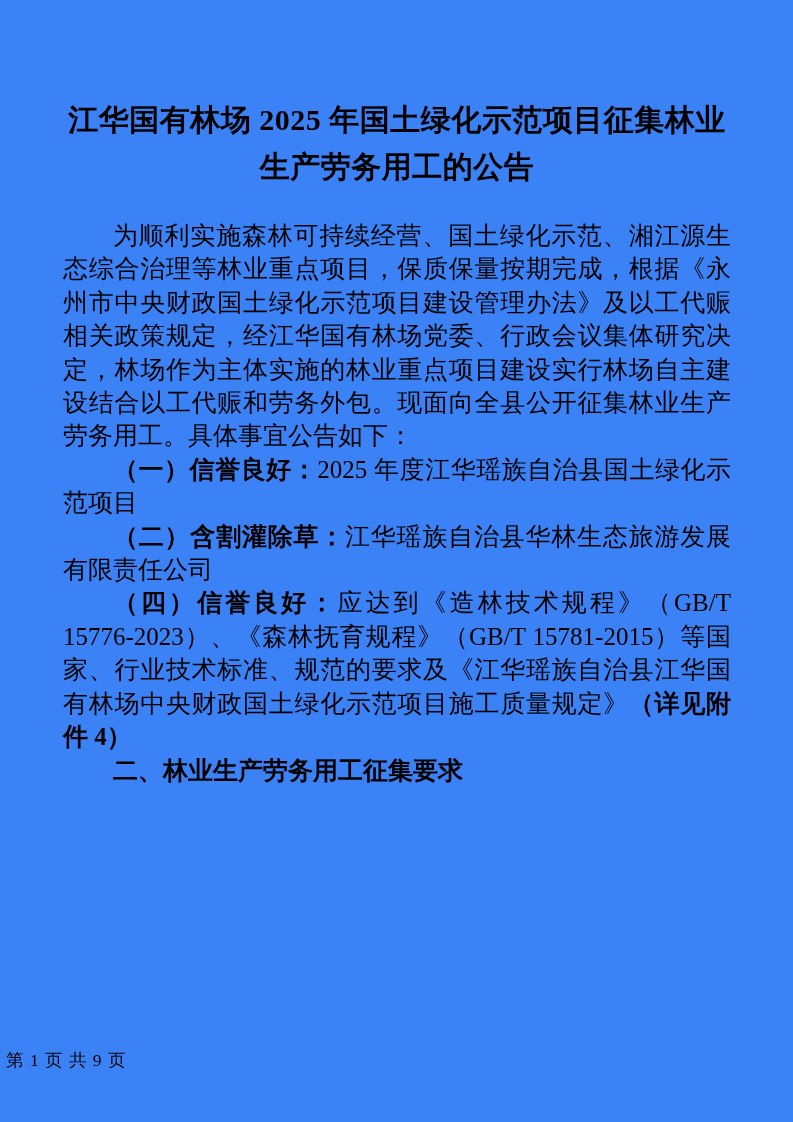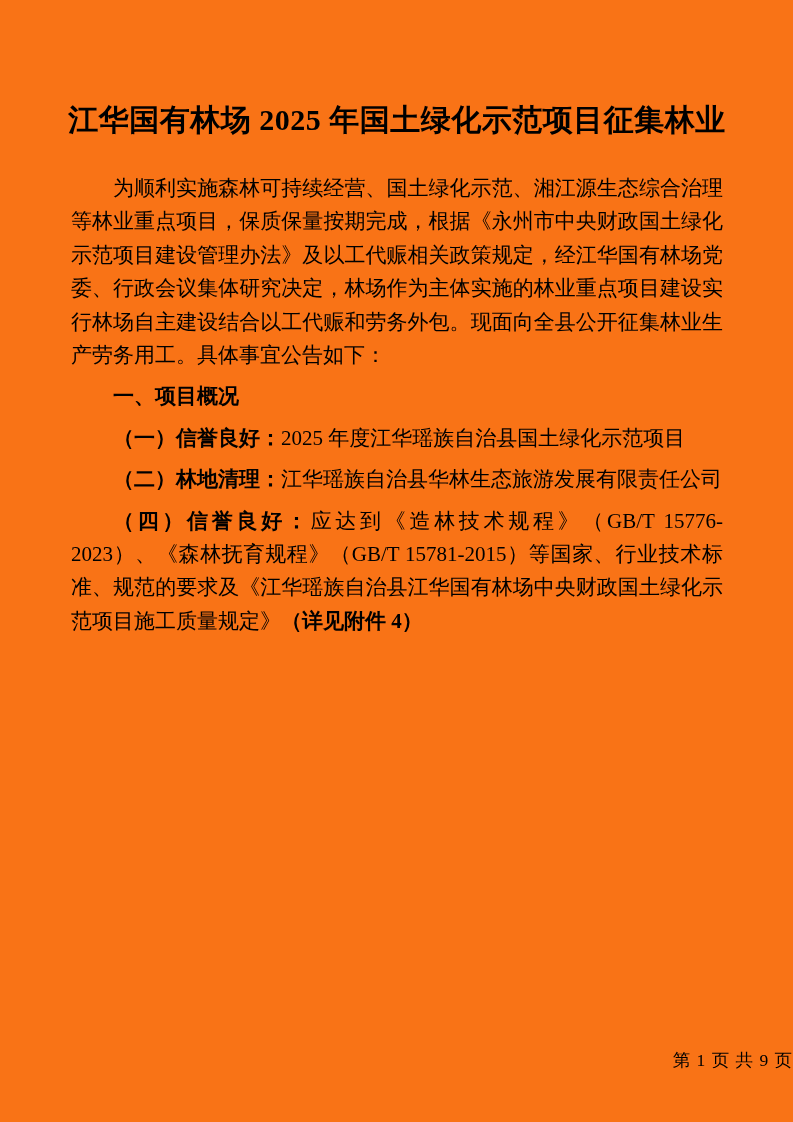--- a/index.html
+++ b/index.html
@@ -13,82 +13,84 @@
     position: relative;
     overflow: hidden;
     font-family: "Liberation Serif", "DejaVu Serif", serif;
     color: #000000;
   }
   .page {
     position: absolute;
     inset: 0;
     box-sizing: border-box;
     padding: 96px 62px 0 63px;
-    background: #f97316;
+    background: #3b82f6;
   }
   .doc-title {
     font-size: 30px;
     font-weight: 700;
     line-height: 47px;
     text-align: center;
     margin: 0 0 29px 0;
     letter-spacing: 0.5px;
   }
   .doc-title .tline { display: block; }
   .para {
-    font-size: 21px;
+    font-size: 25px;
     line-height: 33.4px;
-    margin: 8px;
+    margin: 0;
     text-align: justify;
     text-indent: 2em;
   }
   .para .label,
   .para .tail,
   .para.heading {
     font-weight: 700;
   }
   .footer {
     position: absolute;
-    left: 12px;
+    left: 0;
     right: 0;
     bottom: 50px;
-    text-align: right;
+    text-align: left;
     font-size: 17.5px;
     letter-spacing: 1px;
+    padding-left: 6px;
   }
 </style>
 </head>
 <body>
 
 <div class="page">
 
   <h1 class="doc-title">
     <span class="tline">江华国有林场 2025 年国土绿化示范项目征集林业</span>
+    <span class="tline">生产劳务用工的公告</span>
   </h1>
 
   <p class="para">
     <span>为顺利实施森林可持续经营、国土绿化示范、湘江源生态综合治理等林业重点项目，保质保量按期完成，根据《永州市中央财政国土绿化示范项目建设管理办法》及以工代赈相关政策规定，经江华国有林场党委、行政会议集体研究决定，林场作为主体实施的林业重点项目建设实行林场自主建设结合以工代赈和劳务外包。现面向全县公开征集林业生产劳务用工。具体事宜公告如下：</span>
   </p>
 
-  <p class="para heading">
-    <span>一、项目概况</span>
-  </p>
 
   <p class="para">
     <span class="label">（一）信誉良好：</span><span>2025 年度江华瑶族自治县国土绿化示范项目</span>
   </p>
 
   <p class="para">
-    <span class="label">（二）林地清理：</span><span>江华瑶族自治县华林生态旅游发展有限责任公司</span>
+    <span class="label">（二）含割灌除草：</span><span>江华瑶族自治县华林生态旅游发展有限责任公司</span>
   </p>
 
 
   <p class="para">
     <span class="label">（四）信誉良好：</span><span>应达到《造林技术规程》（GB/T 15776-2023）、《森林抚育规程》（GB/T 15781-2015）等国家、行业技术标准、规范的要求及《江华瑶族自治县江华国有林场中央财政国土绿化示范项目施工质量规定》</span><span class="tail">（详见附件 4）</span>
   </p>
 
+  <p class="para heading">
+    <span>二、林业生产劳务用工征集要求</span>
+  </p>
 
 
   <div class="footer">
     <span>第 1 页 共 9 页</span>
   </div>
 
 </div>
 
 </body></html>

